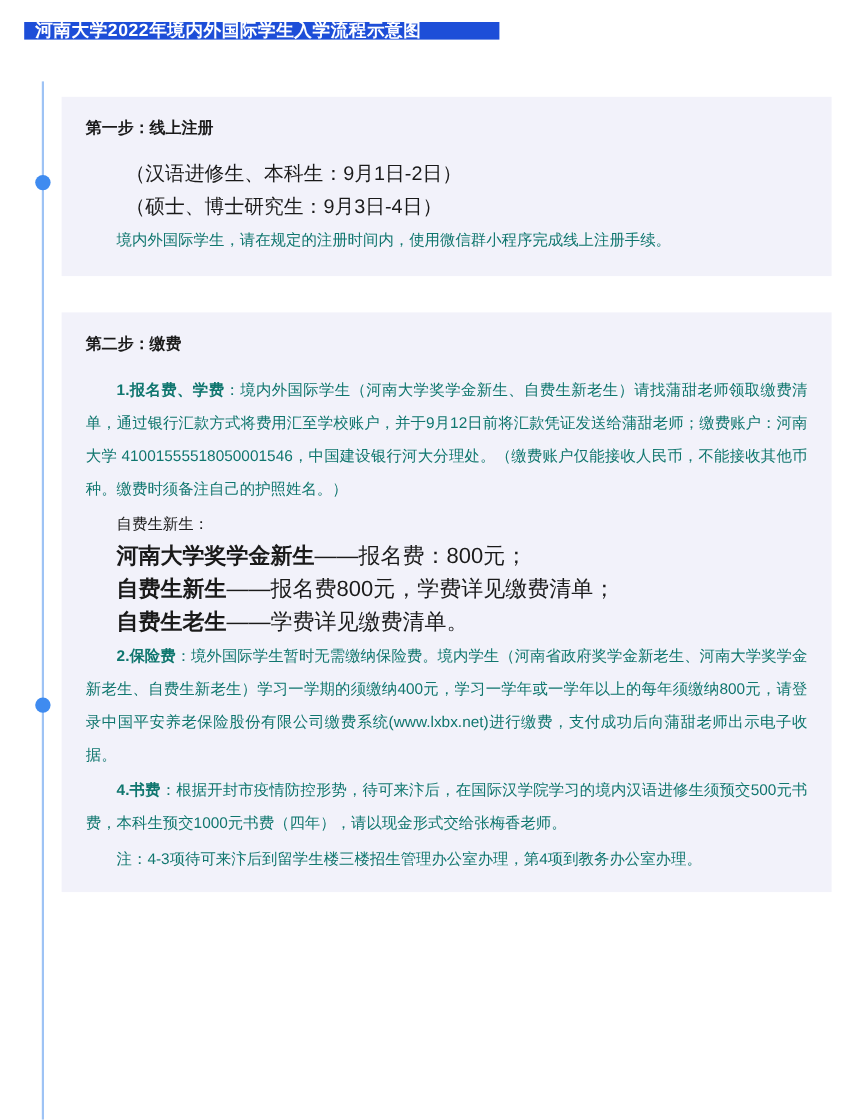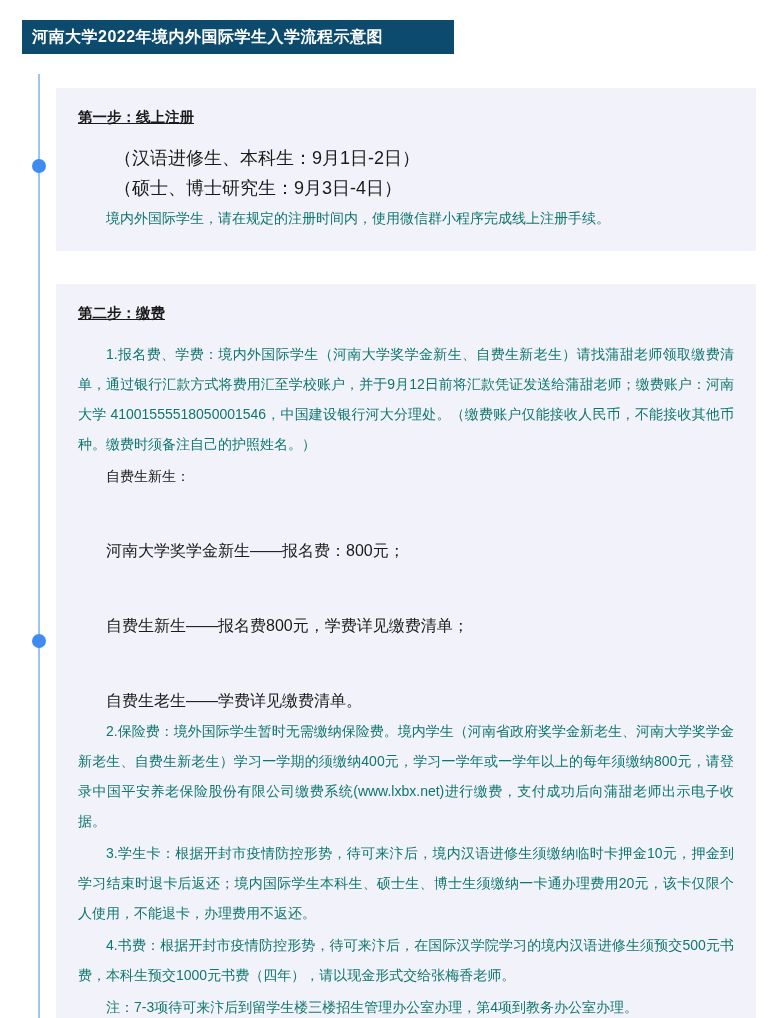--- a/index.html
+++ b/index.html
@@ -14,22 +14,22 @@
     color: #222222;
     position: relative;
   }
 
   
   .header-banner {
     position: absolute;
     left: 22px;
     top: 20px;
     width: 432px;
-    height: 34px;
-    background: #0c4a6e;
+    height: 16px;
+    background: #1d4ed8;
     display: flex;
     align-items: center;
   }
   .header-banner .title {
     color: #ffffff;
     font-size: 16px;
     font-weight: bold;
     letter-spacing: 0.5px;
     padding-left: 10px;
     white-space: nowrap;
@@ -66,49 +66,47 @@
   }
   .card-step1 { top: 88px; }
   .card-step2 { top: 284px; }
 
   .step-title {
     font-size: 14.5px;
     font-weight: bold;
     color: #1a1a1a;
     margin-bottom: 14px;
     line-height: 1.6;
-    text-decoration: underline;
   }
 
   .line {
     font-size: 18px;
     line-height: 30px;
     color: #1a1a1a;
     text-align: justify;
   }
   .indent-1 { text-indent: 2em; }
 
   .para {
     font-size: 14px;
     line-height: 30px;
     color: #0f766e;
     text-align: justify;
     text-indent: 2em;
     margin-bottom: 2px;
   }
   .para-tight { margin-bottom: 0; }
 
-  .b { font-weight: normal; }
+  .b { font-weight: bold; }
 
   .sub-line {
-    font-size: 16px;
+    font-size: 20px;
     line-height: 30px;
     color: #1a1a1a;
     padding-left: 28px;
-    margin-top: 45px;
   }
   .sub-line-head {
     font-size: 14px;
     line-height: 30px;
     color: #1a1a1a;
     padding-left: 28px;
   }
 </style>
 </head>
 <body>
@@ -136,18 +134,17 @@
   <div class="sub-line-head">自费生新生：</div>
 
   <div class="sub-line"><span class="b">河南大学奖学金新生</span><span>——报名费：800元；</span></div>
 
   <div class="sub-line"><span class="b">自费生新生</span><span>——报名费800元，学费详见缴费清单；</span></div>
 
   <div class="sub-line"><span class="b">自费生老生</span><span>——学费详见缴费清单。</span></div>
 
   <div class="para"><span class="b">2.保险费</span><span>：境外国际学生暂时无需缴纳保险费。境内学生（河南省政府奖学金新老生、河南大学奖学金新老生、自费生新老生）学习一学期的须缴纳400元，学习一学年或一学年以上的每年须缴纳800元，请登录中国平安养老保险股份有限公司缴费系统(www.lxbx.net)进行缴费，支付成功后向蒲甜老师出示电子收据。</span></div>
 
-  <div class="para"><span class="b">3.学生卡</span><span>：根据开封市疫情防控形势，待可来汴后，境内汉语进修生须缴纳临时卡押金10元，押金到学习结束时退卡后返还；境内国际学生本科生、硕士生、博士生须缴纳一卡通办理费用20元，该卡仅限个人使用，不能退卡，办理费用不返还。</span></div>
 
   <div class="para"><span class="b">4.书费</span><span>：根据开封市疫情防控形势，待可来汴后，在国际汉学院学习的境内汉语进修生须预交500元书费，本科生预交1000元书费（四年），请以现金形式交给张梅香老师。</span></div>
 
-  <div class="para para-tight">注：7-3项待可来汴后到留学生楼三楼招生管理办公室办理，第4项到教务办公室办理。</div>
+  <div class="para para-tight">注：4-3项待可来汴后到留学生楼三楼招生管理办公室办理，第4项到教务办公室办理。</div>
 </div>
 
 </body></html>

